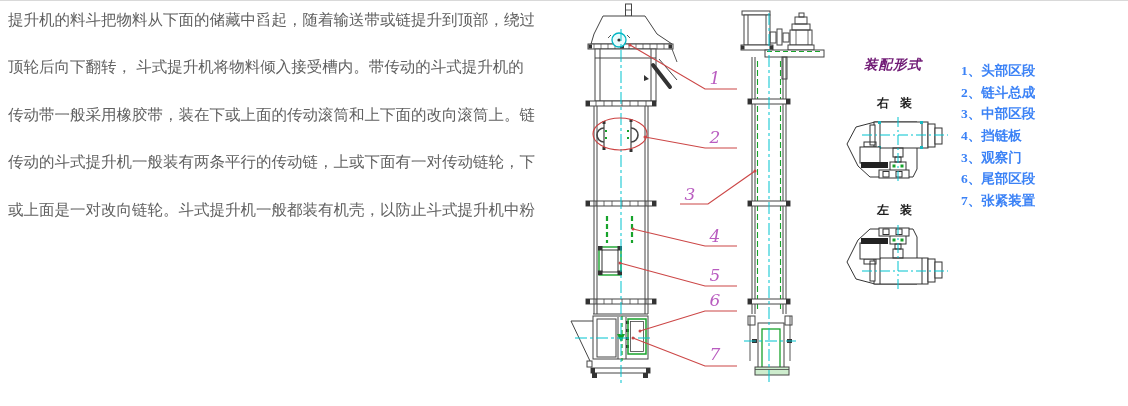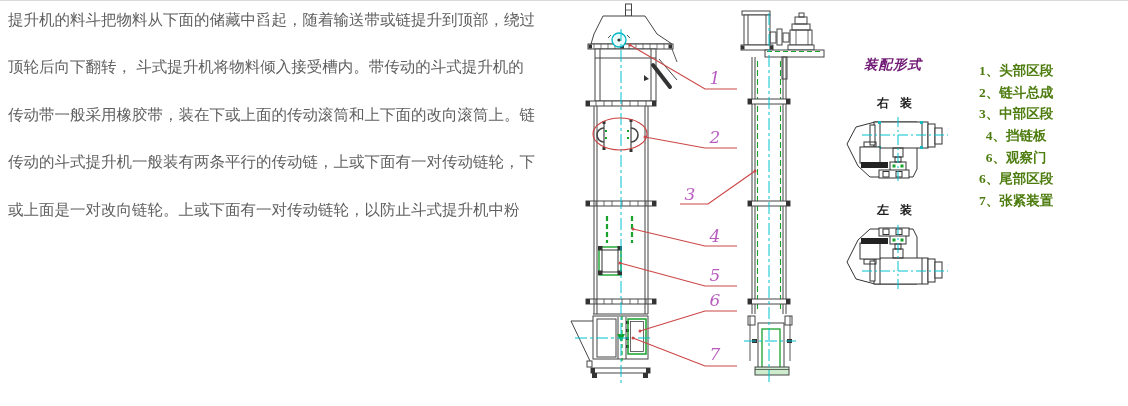--- a/index.html
+++ b/index.html
@@ -14,35 +14,35 @@
   
   .callout{position:absolute;width:18px;text-align:center;color:#b95cc0;
            font-family:"DejaVu Serif", serif;font-style:italic;font-size:17px;line-height:18px;}
   
   #asm-title{position:absolute;left:864px;top:55px;color:#701a75;font-family:"Liberation Serif", serif;
              font-weight:700;font-style:italic;font-size:13.5px;letter-spacing:1px;white-space:nowrap;}
   .mount-label{position:absolute;color:#1d1d1d;font-family:"Liberation Serif", serif;
                font-weight:700;font-size:12px;letter-spacing:4px;white-space:nowrap;}
   #right-mount-label{left:877px;top:94px;}
   #left-mount-label{left:877px;top:201px;}
-  #legend{position:absolute;left:961px;top:59px;width:110px;color:#4d7c0f;
-          font-family:"Liberation Serif", serif;font-weight:600;font-size:13.5px;text-align:center;}
+  #legend{position:absolute;left:961px;top:59px;width:110px;color:#3b82f6;
+          font-family:"Liberation Serif", serif;font-weight:600;font-size:13.5px;}
   #legend .legend-item{display:block;height:21.7px;line-height:21.7px;white-space:nowrap;}
 </style>
 </head>
 <body>
 
 <div id="canvas">
 
   <div id="intro">
     <div class="pline">提升机的料斗把物料从下面的储藏中舀起，随着输送带或链提升到顶部，绕过</div>
     <div class="pline">顶轮后向下翻转， 斗式提升机将物料倾入接受槽内。带传动的斗式提升机的</div>
     <div class="pline">传动带一般采用橡胶带，装在下或上面的传动滚筒和上下面的改向滚筒上。链</div>
     <div class="pline">传动的斗式提升机一般装有两条平行的传动链，上或下面有一对传动链轮，下</div>
-    <div class="pline">或上面是一对改向链轮。上或下面有一对传动链轮，以防止斗式提升机中粉</div>
+    <div class="pline">或上面是一对改向链轮。斗式提升机一般都装有机壳，以防止斗式提升机中粉</div>
   </div>
 
   <svg id="drawing" viewBox="0 0 1128 406" xmlns="http://www.w3.org/2000/svg">
 
     <g stroke="#444" stroke-width="1" fill="none">
 
       <rect x="625.5" y="3" width="6" height="40" fill="#fff"></rect>
       <path d="M625.5,9 h6 M625.5,15 h6 M625.5,21 h6 M625.5,27 h6 M625.5,33 h6" stroke-width="0.8"></path>
 
       <path d="M591,43 L594,33 L603,15 L645,15 L657,33 L672,43 Z" fill="#fff"></path>
@@ -278,18 +278,18 @@
 
   <div id="asm-title">装配形式</div>
   <div id="right-mount-label" class="mount-label">右 装</div>
   <div id="left-mount-label" class="mount-label">左 装</div>
 
   <div id="legend">
     <div class="legend-item">1、头部区段</div>
     <div class="legend-item">2、链斗总成</div>
     <div class="legend-item">3、中部区段</div>
     <div class="legend-item">4、挡链板</div>
-    <div class="legend-item">6、观察门</div>
+    <div class="legend-item">3、观察门</div>
     <div class="legend-item">6、尾部区段</div>
     <div class="legend-item">7、张紧装置</div>
   </div>
 
 </div>
 
 </body></html>

